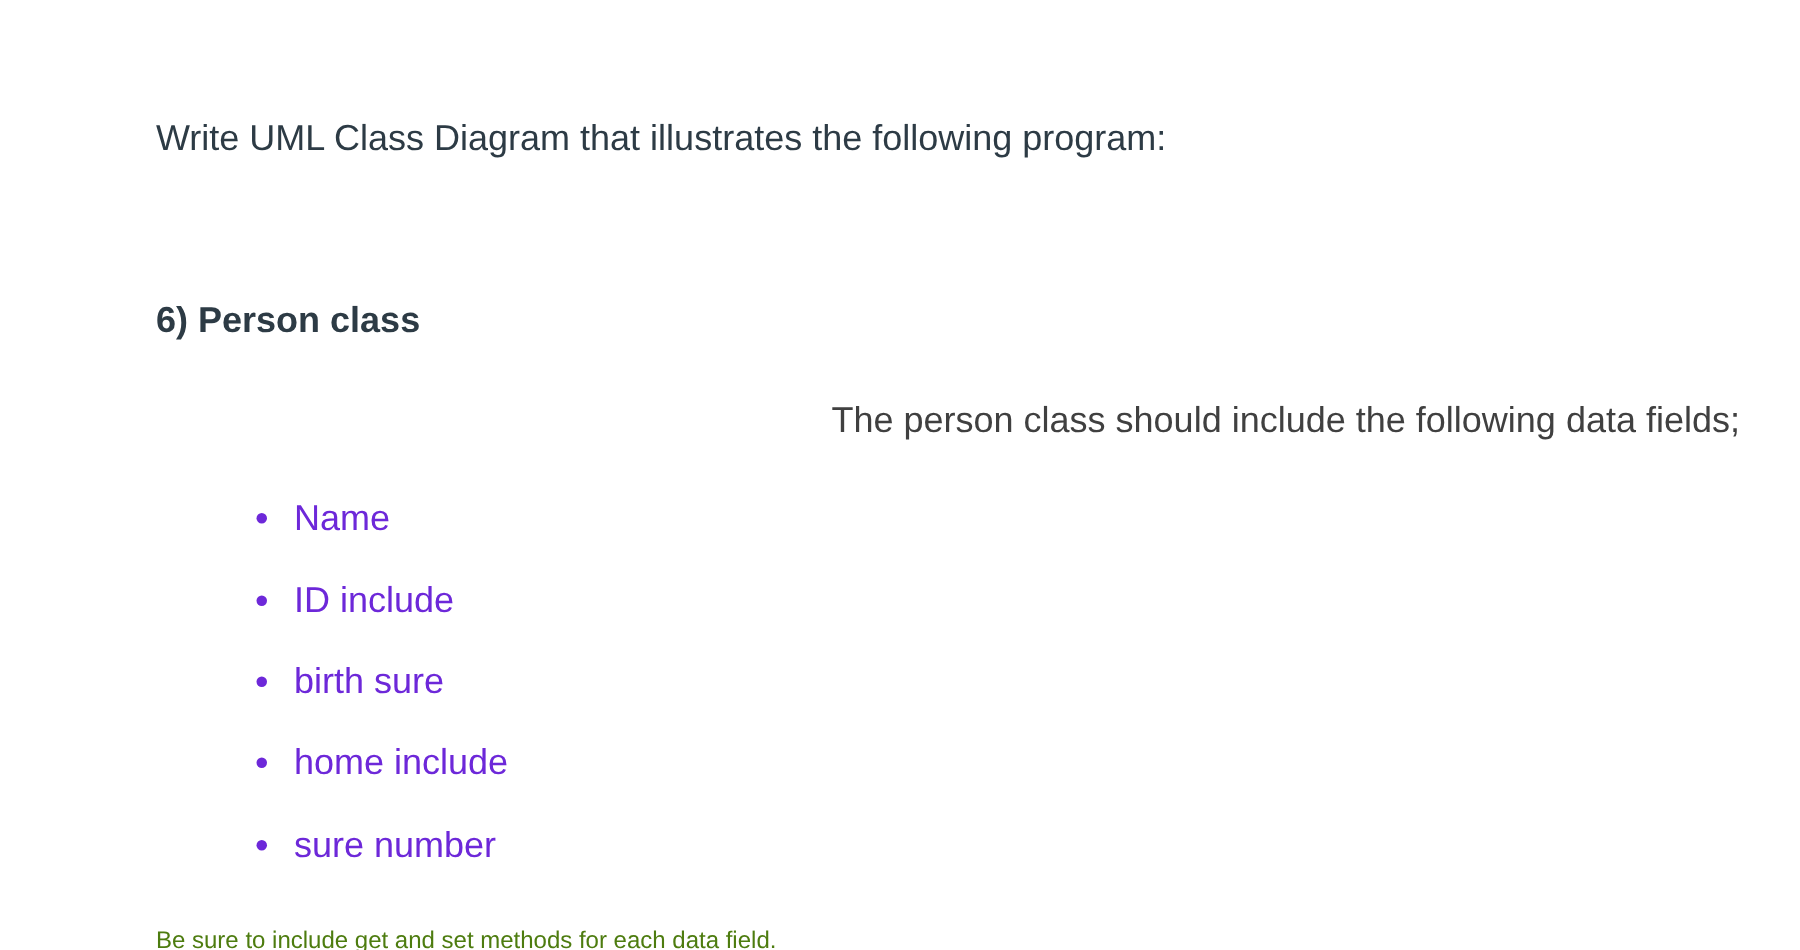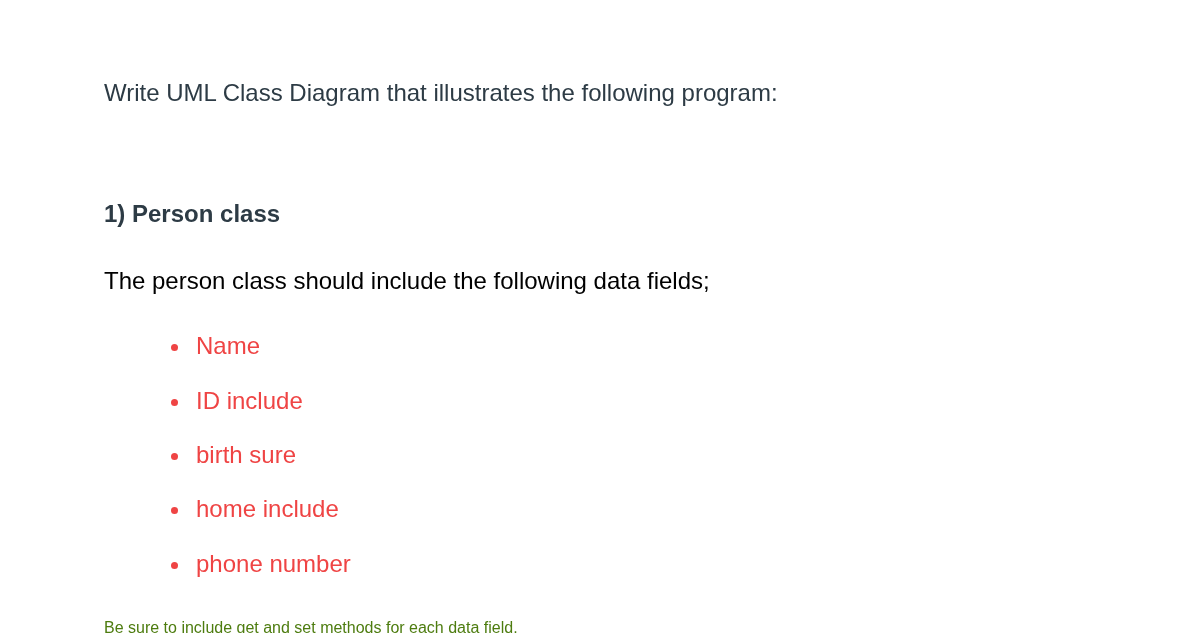--- a/index.html
+++ b/index.html
@@ -24,53 +24,54 @@
     }
     .section-heading {
       font-size: 24px;
       font-weight: 700;
       color: #2d3b45;
       margin-bottom: 36px;
     }
     .section-desc {
       font-size: 24px;
       font-weight: 400;
-      color: #000000;
+      color: #404040;
       margin-bottom: 30px;
       line-height: 1.4;
+      text-align: right;
     }
     .field-list {
       list-style: disc;
       padding-left: 72px;
       margin-bottom: 34px;
     }
     .field-list li {
       font-size: 24px;
       font-weight: 400;
-      color: #ef4444;
+      color: #6d28d9;
       line-height: 1.6;
       padding-left: 4px;
     }
     .note {
       font-size: 16px;
       font-weight: 400;
       color: #4d7c0f;
       line-height: 1.4;
     }
   </style>
 </head>
 <body>
 
 <p class="intro">Write  UML Class Diagram that illustrates the following program:</p>
 
-<h2 class="section-heading">1) Person class</h2>
+<h2 class="section-heading">6) Person class</h2>
 
 <p class="section-desc">The person class should include the following data fields;</p>
 
 <ul class="field-list">
   <li>Name</li>
   <li>ID include</li>
   <li>birth sure</li>
   <li>home include</li>
-  <li>phone number</li>
+  <li>sure number</li>
 </ul>
 
 <p class="note">Be sure to include get and set methods for each data field.</p>
 
 </body></html>

